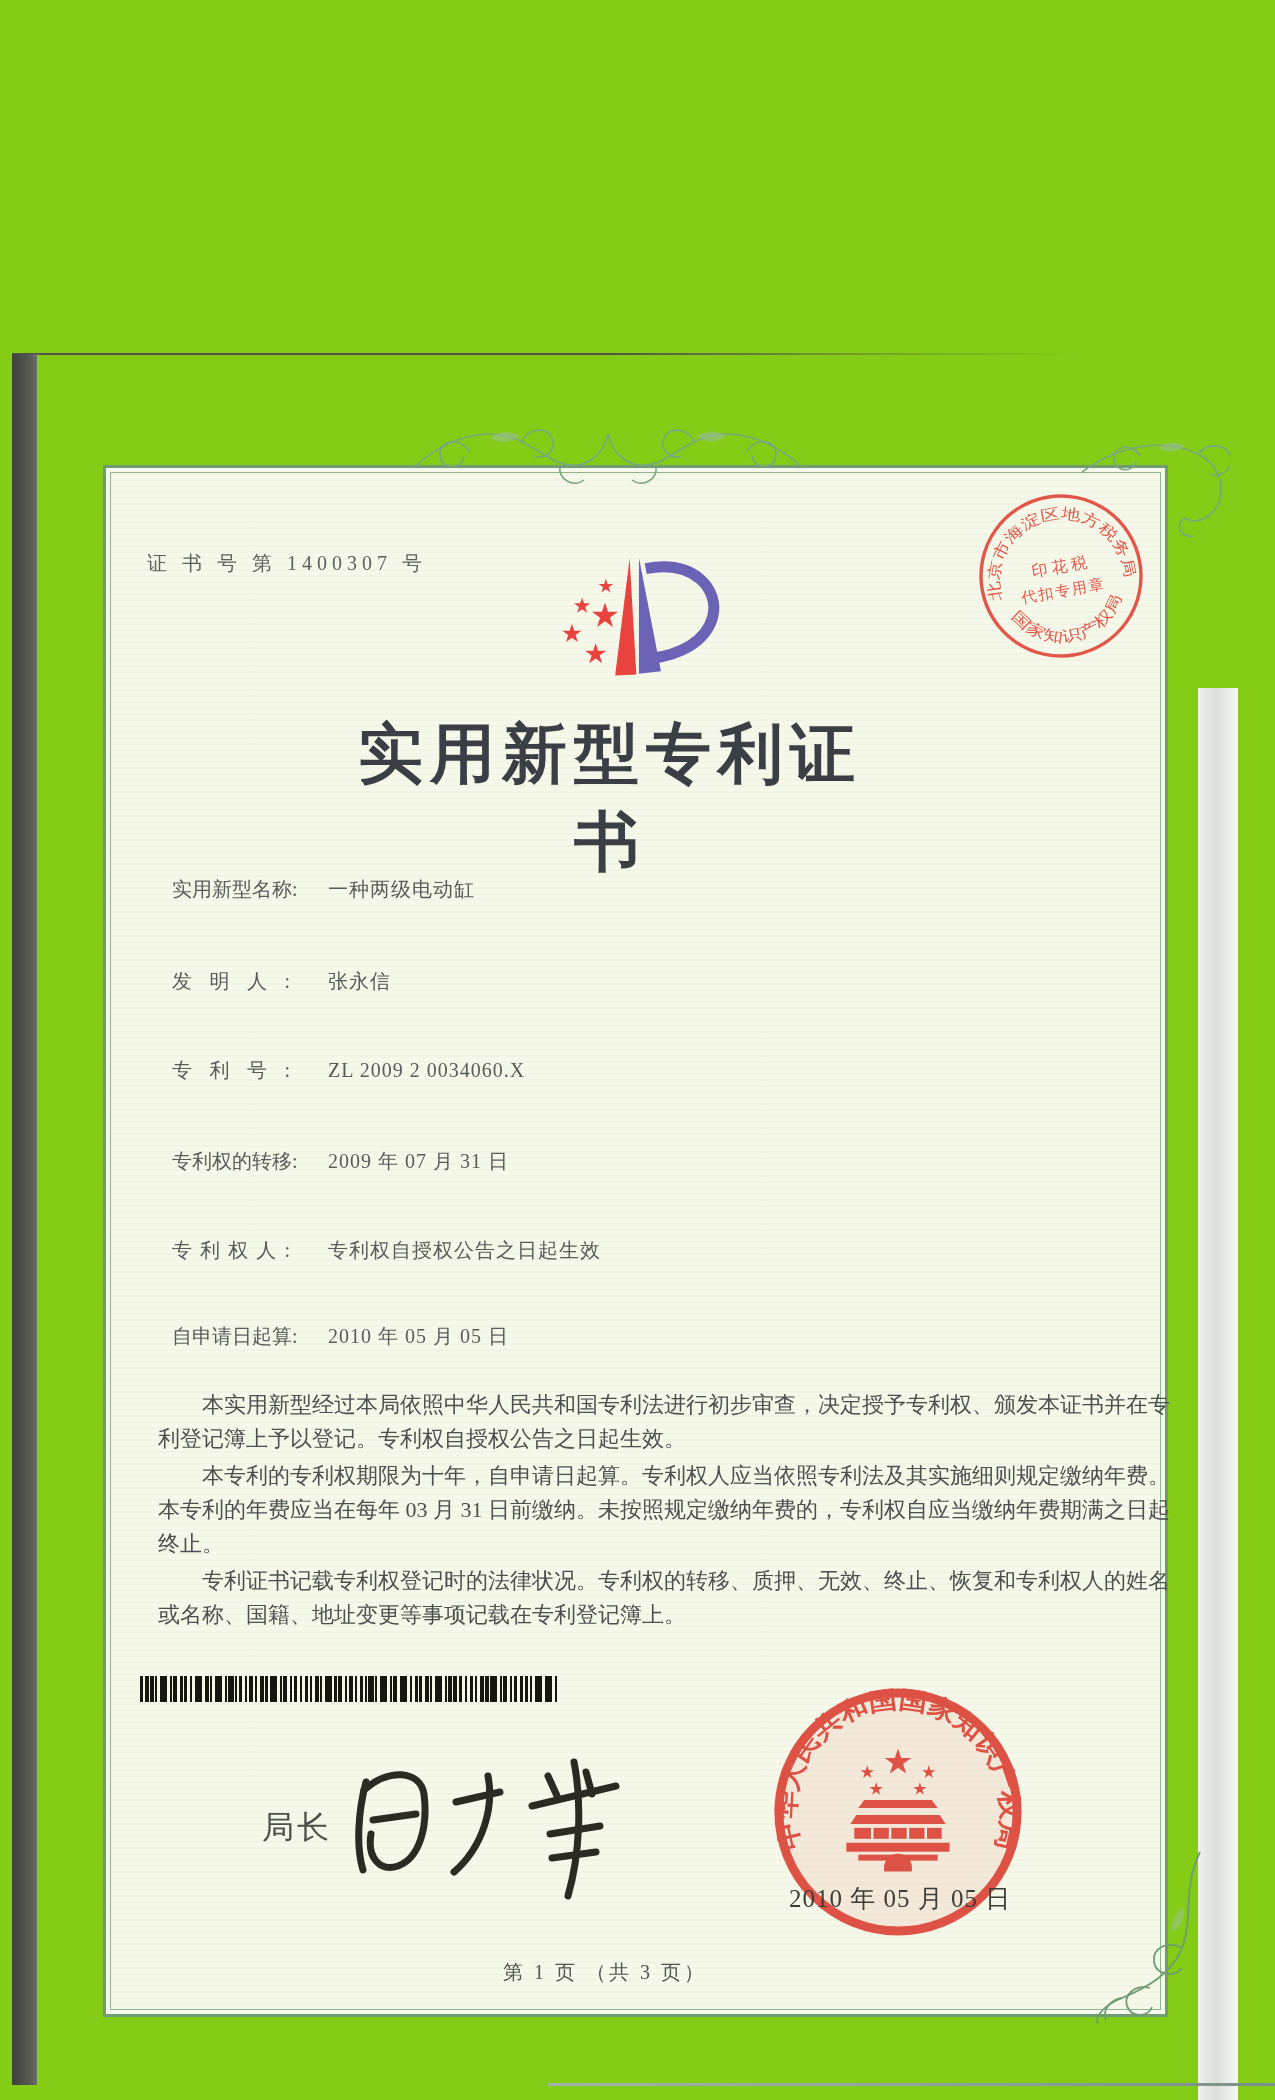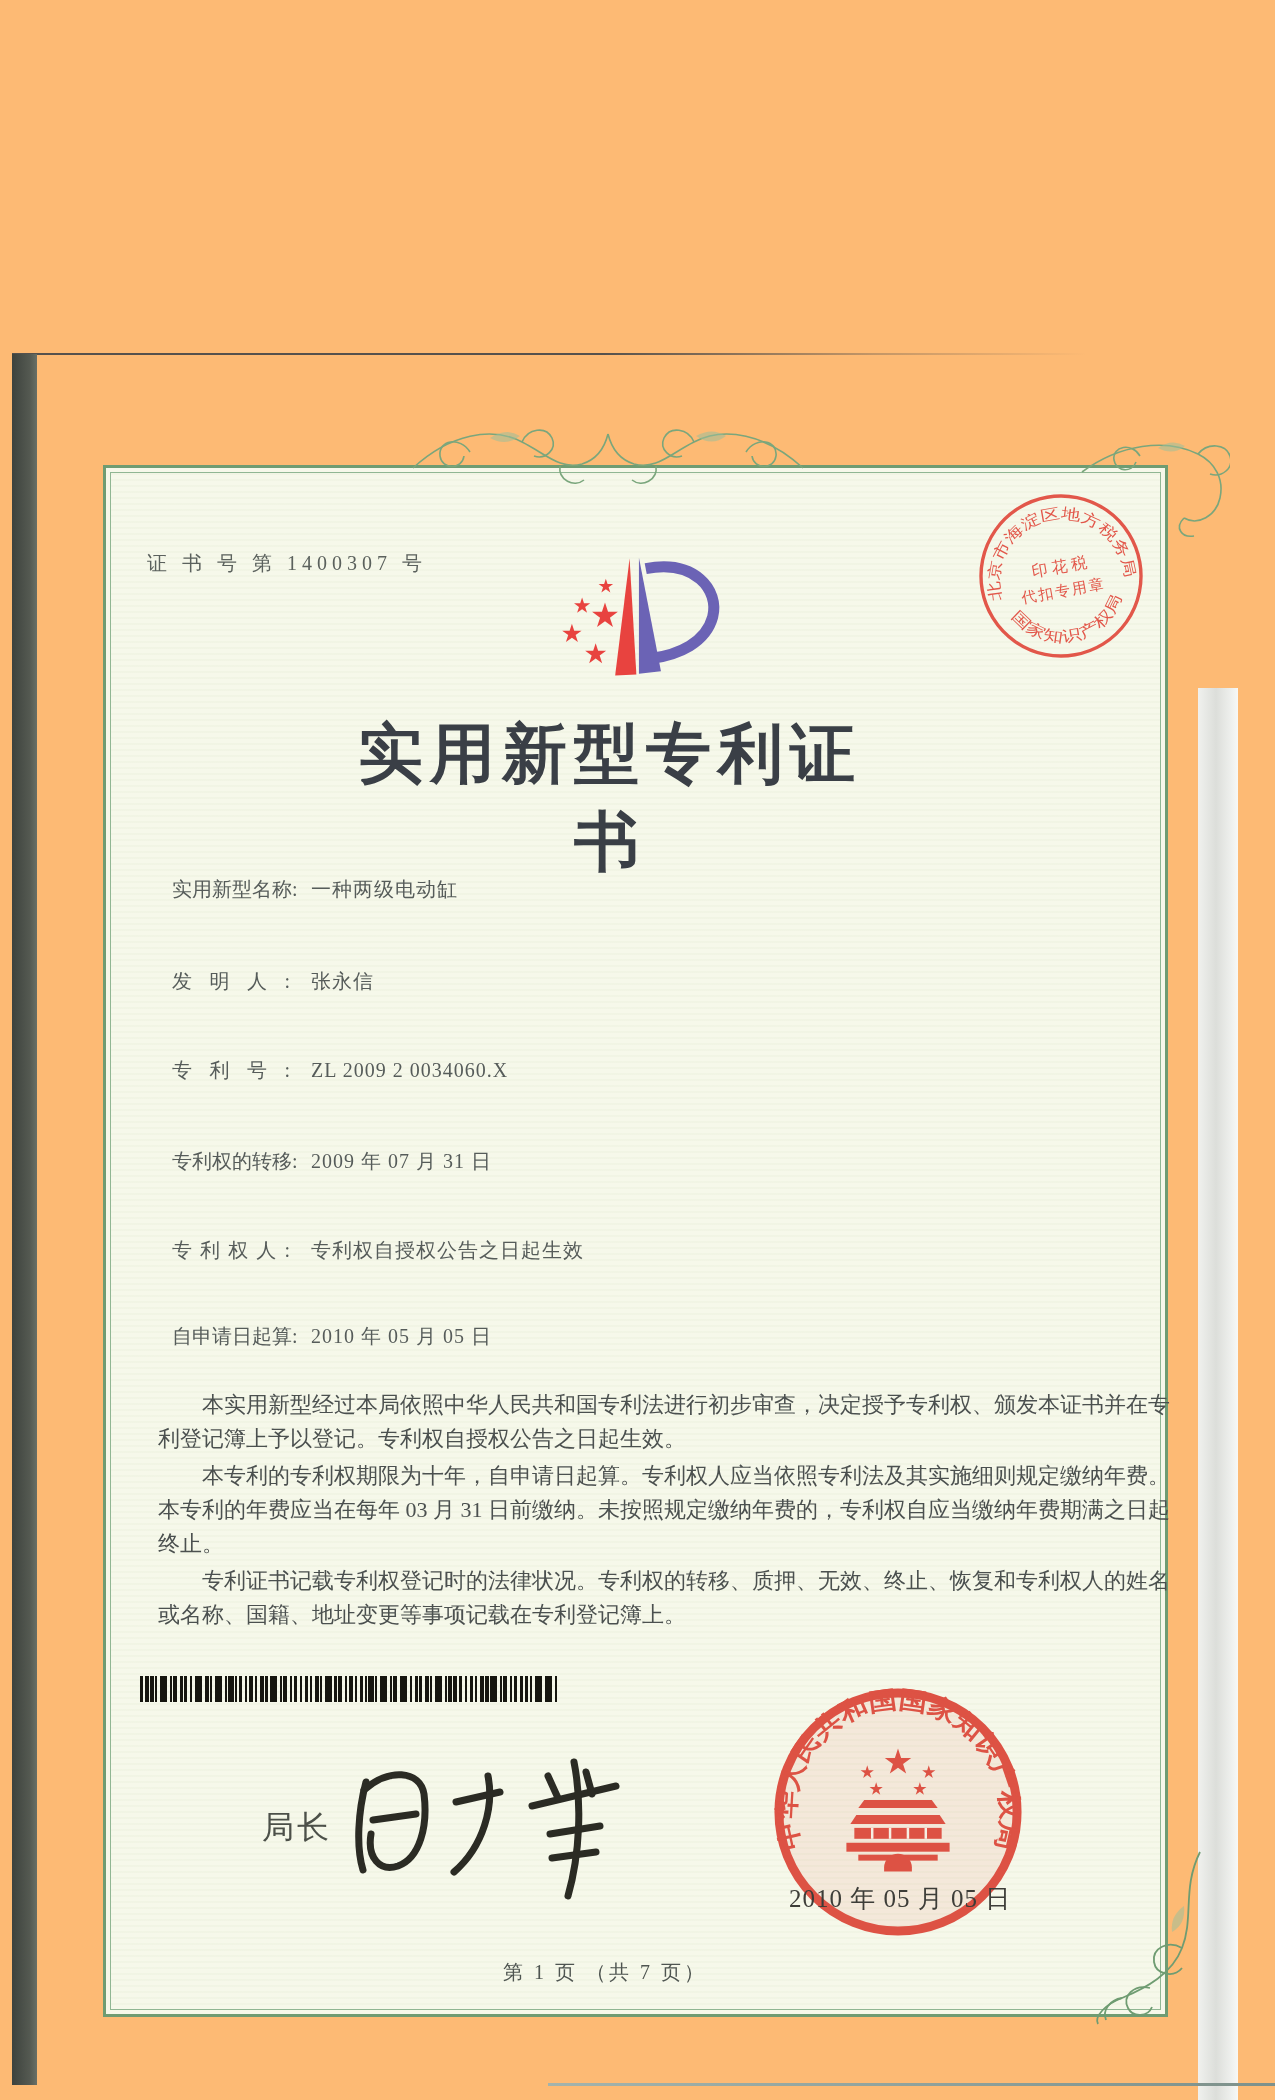--- a/index.html
+++ b/index.html
@@ -1,16 +1,16 @@
 <!DOCTYPE html>
 <html><head>
 <meta charset="utf-8">
 <style>
   html,body{margin:0;padding:0;background:#fff;}
-  .page{position:relative;width:1275px;height:2100px;background:#fdba74;overflow:hidden;
+  .page{position:relative;width:1275px;height:2100px;background:#84cc16;overflow:hidden;
         font-family:"Liberation Serif","DejaVu Serif",serif;}
 
   
   .scan-top-line{position:absolute;left:12px;top:353px;width:1075px;height:2px;
      background:linear-gradient(90deg,#55514d 0 55%,rgba(85,81,77,.35) 80%,rgba(85,81,77,0) 100%);}
   .scan-left-strip{position:absolute;left:12px;top:354px;width:25px;height:1731px;
      background:linear-gradient(90deg,#3d423d,#545951 70%,#697066);}
   .scan-right-band{position:absolute;left:1198px;top:688px;width:40px;height:1412px;
      background:linear-gradient(90deg,#f0f1ee,#dcdeda 45%,#f7f8f6);}
   .scan-bottom-line{position:absolute;left:548px;top:2083px;width:727px;height:3px;
@@ -25,21 +25,21 @@
   .deco{position:absolute;}
 
   
   .cert-no{position:absolute;left:147px;top:550px;font-size:20px;letter-spacing:5px;color:#5b615d;}
   .logo{position:absolute;left:538px;top:545px;width:212px;height:154px;}
   .title{position:absolute;left:330px;top:710px;width:560px;text-align:center;
      font-size:65px;letter-spacing:7px;color:#3a3f46;font-weight:600;}
 
   .field-row{position:absolute;left:172px;font-size:20px;color:#565c5a;white-space:nowrap;}
   .field-label{display:inline-block;width:118px;text-align:justify;text-align-last:justify;}
-  .field-value{margin-left:16px;letter-spacing:1px;}
+  .field-value{margin-left:33px;letter-spacing:1px;}
   .r1{top:876px}.r2{top:968px}.r3{top:1057px}.r4{top:1148px}.r5{top:1237px}.r6{top:1323px}
 
   .body-text{position:absolute;left:158px;top:1388px;width:1012px;font-size:22px;
      line-height:34px;color:#4b504f;text-align:justify;}
   .body-text p{margin:0 0 3px 0;text-indent:2em;}
 
   .barcode{position:absolute;left:140px;top:1676px;width:418px;height:26px;
      background:
        repeating-linear-gradient(90deg,#16160f 0 2px,rgba(0,0,0,0) 2px 5px),
        repeating-linear-gradient(90deg,#16160f 0 3px,rgba(0,0,0,0) 3px 11px),
@@ -222,15 +222,15 @@
     <text font-size="15" fill="#e2574a">
       <textPath href="#taxTop" startOffset="50%" text-anchor="middle" textLength="212" lengthAdjust="spacingAndGlyphs">北京市海淀区地方税务局</textPath>
     </text>
     <text font-size="15" fill="#e2574a">
       <textPath href="#taxBottom" startOffset="50%" text-anchor="middle" textLength="138" lengthAdjust="spacingAndGlyphs">国家知识产权局</textPath>
     </text>
     <text x="86" y="82" text-anchor="middle" font-size="16" fill="#e2574a">印 花 税</text>
     <text x="86" y="106" text-anchor="middle" font-size="15" letter-spacing="2" fill="#e2574a">代扣专用章</text>
   </svg>
 
-  <div class="footer">第 1 页 （共 7 页）</div>
+  <div class="footer">第 1 页 （共 3 页）</div>
 
 </div>
 
 </body></html>

